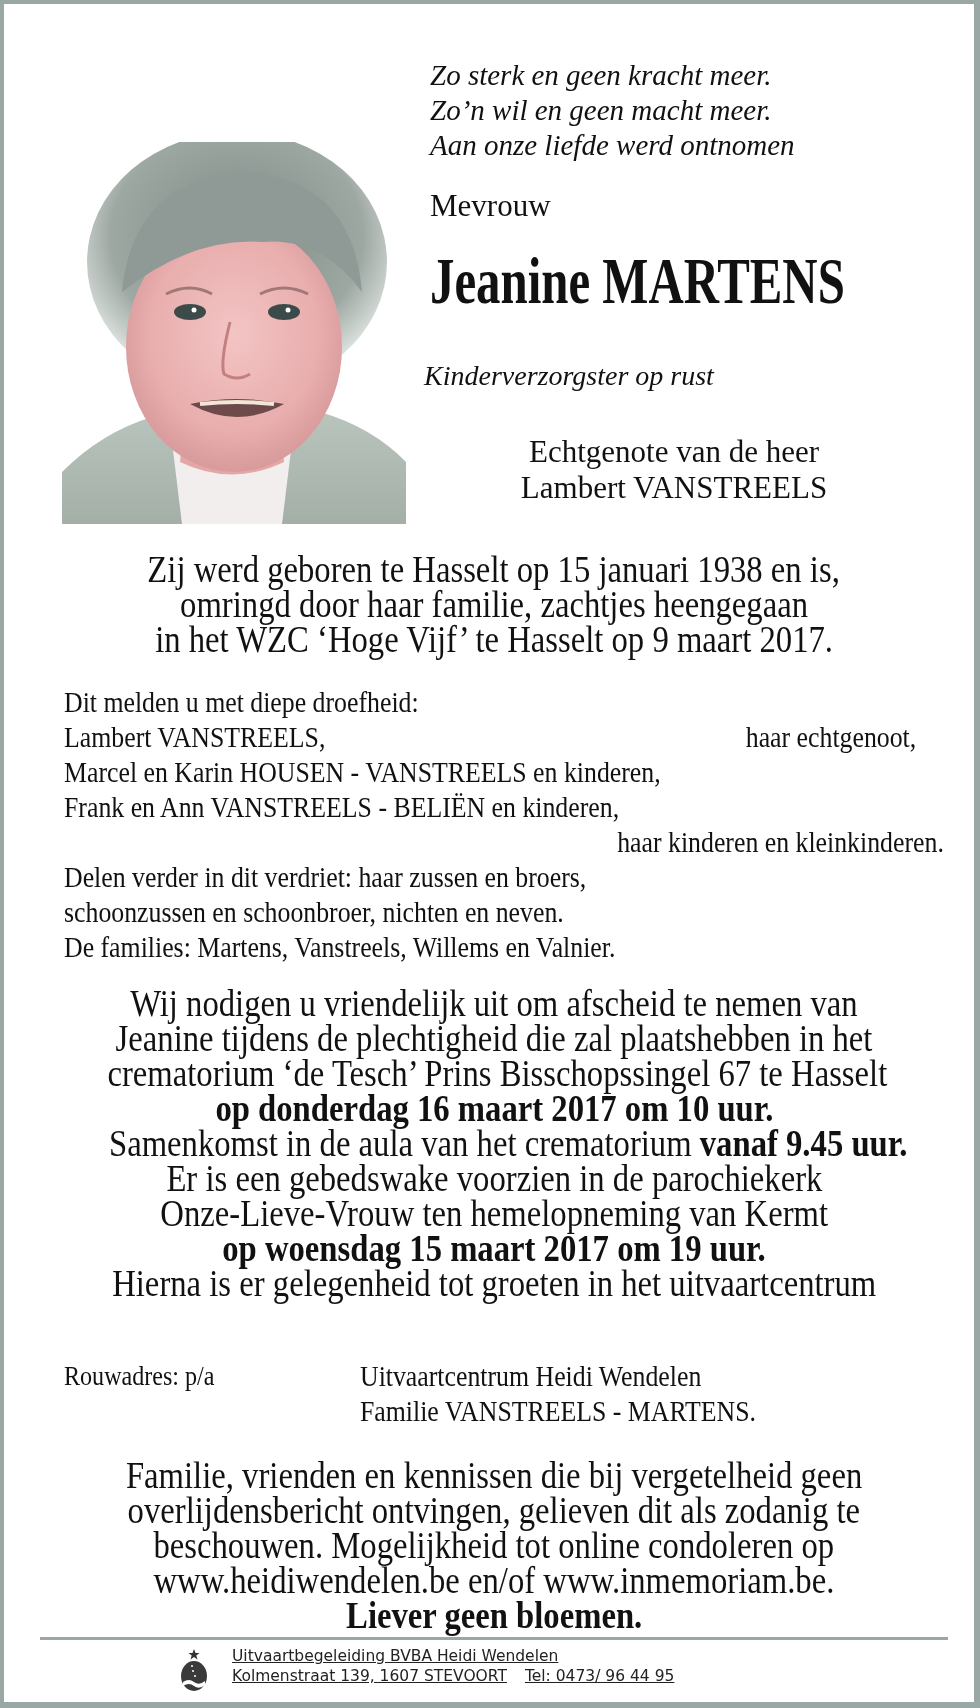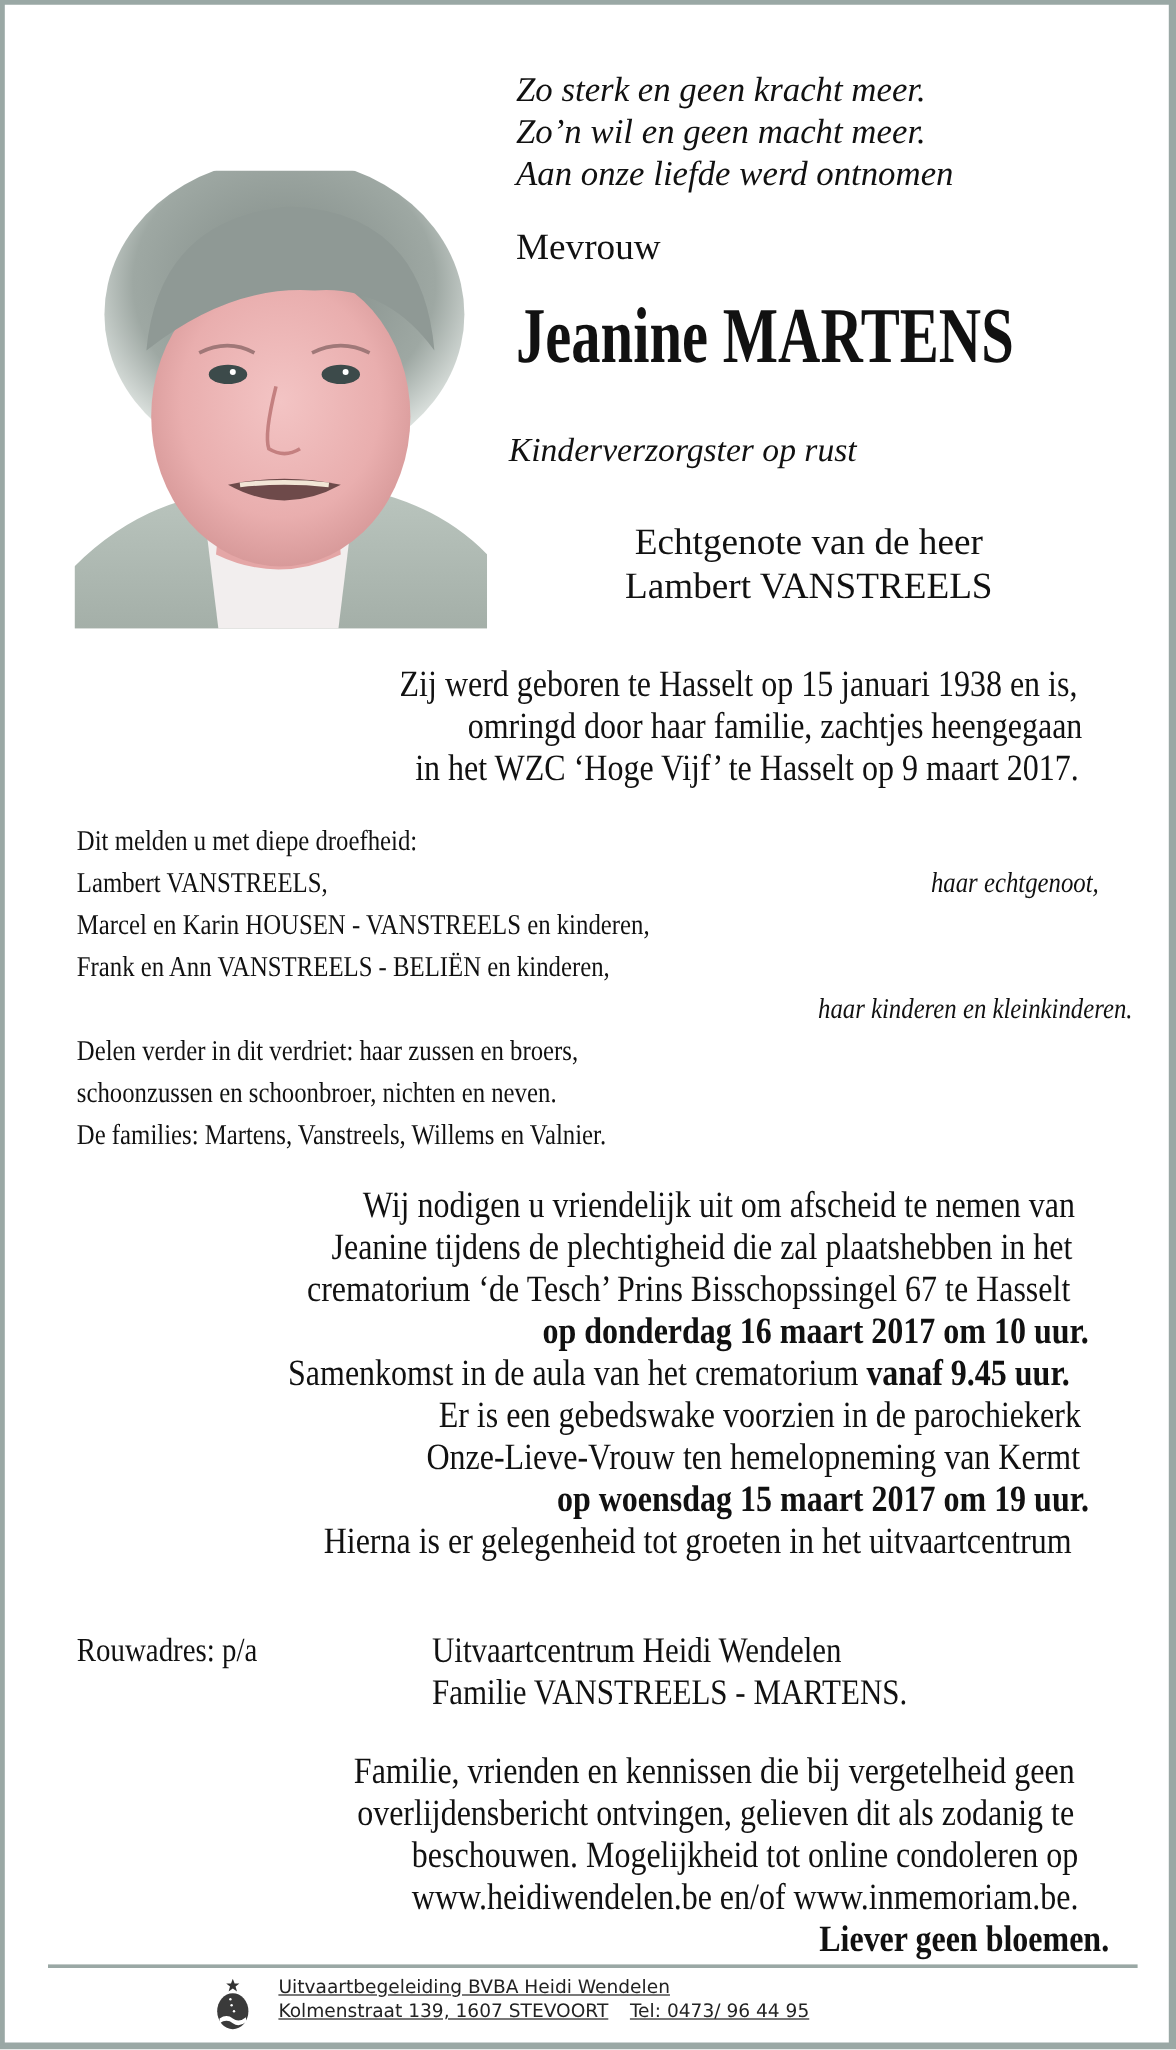--- a/index.html
+++ b/index.html
@@ -26,24 +26,24 @@
   .photo svg { display: block; }
 
   
   .poem { left: 426px; top: 54px; font-style: italic; font-size: 29px; line-height: 35px; }
   .title-prefix { left: 426px; top: 184px; font-size: 31px; }
   .name { left: 426px; top: 246px; font-size: 66px; font-weight: bold; line-height: 62px; }
   .name .cond { transform: scaleX(0.74); }
   .profession { left: 420px; width: 500px; top: 356px; font-style: italic; font-size: 28px; }
   .spouse { left: 420px; width: 500px; top: 430px; text-align: center; font-size: 31px; line-height: 36px; }
 
-  .block-c { left: 40px; width: 900px; text-align: right; font-size: 31px; line-height: 35px; }
-  .block-l { left: 60px; width: 880px; font-size: 24px; line-height: 35px; }
+  .block-c { left: 40px; width: 900px; text-align: center; font-size: 38px; line-height: 35px; }
+  .block-l { left: 60px; width: 880px; font-size: 30px; line-height: 35px; }
   .row { position: relative; height: 35px; }
-  .row .right { position: absolute; right: 28px; top: 0; font-style: italic; }
+  .row .right { position: absolute; right: 28px; top: 0; }
   .b { font-weight: bold; }
 
   .rouw { left: 60px; top: 1354px; font-size: 28px; line-height: 35px; }
   .rouw-right { left: 356px; top: 1354px; font-size: 30px; line-height: 35px; }
 
   .sep { position: absolute; left: 36px; top: 1633px; width: 908px; height: 3px; background: #9aa8a5; }
   .footer-logo { position: absolute; left: 175px; top: 1645px; width: 30px; height: 44px; }
   .footer-text {
     position: absolute; left: 228px; top: 1642px;
     font-family: "DejaVu Sans", "Liberation Sans", sans-serif; font-size: 15.5px; line-height: 20px; color: #222; text-decoration: underline;

